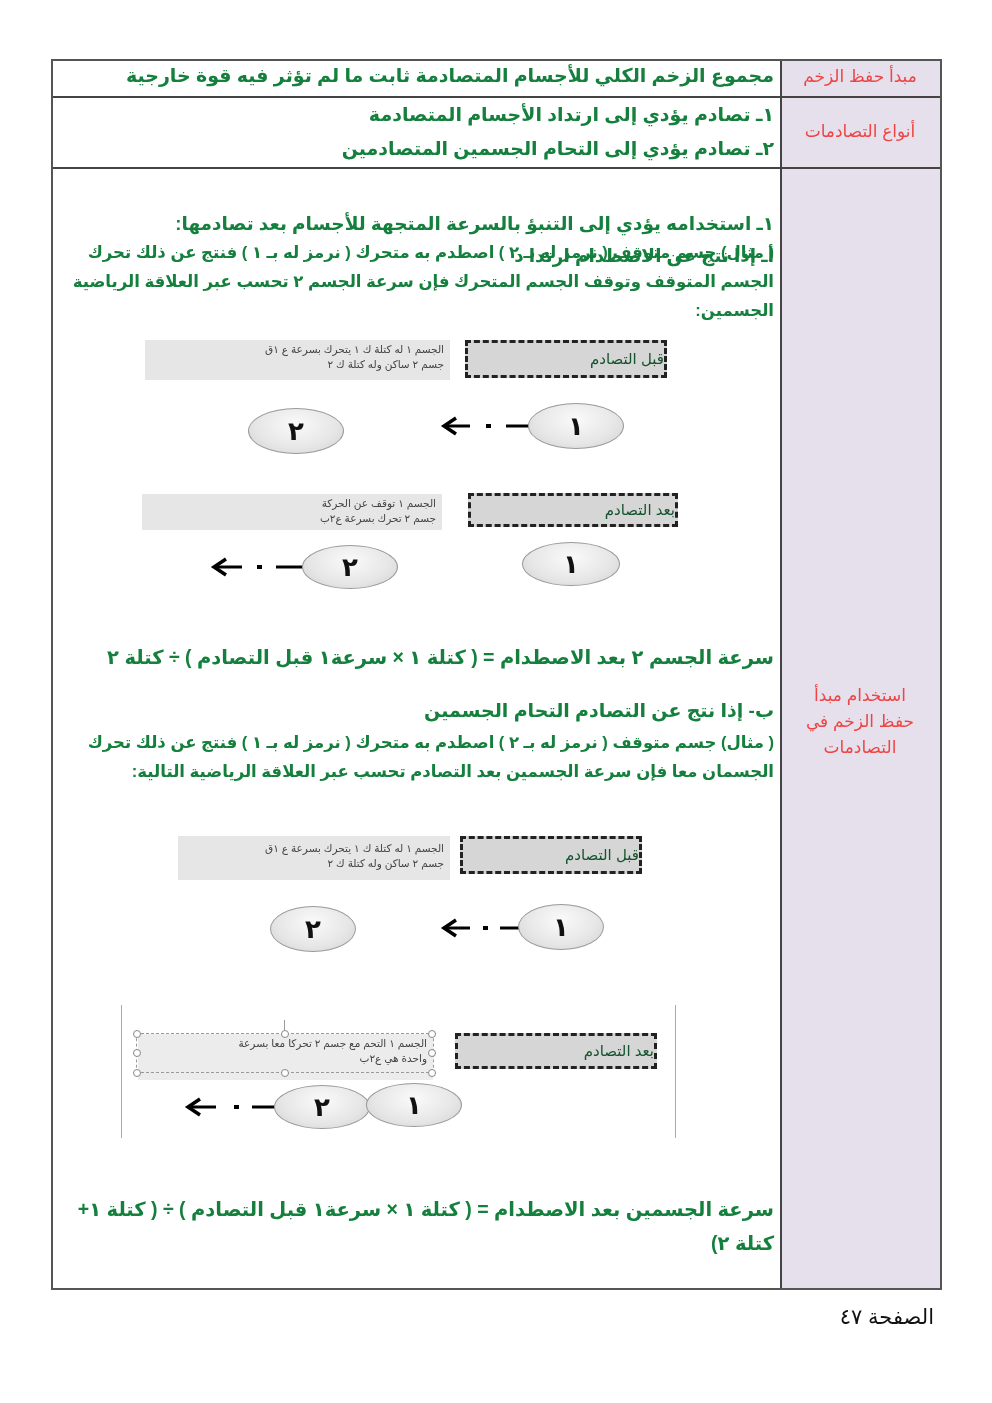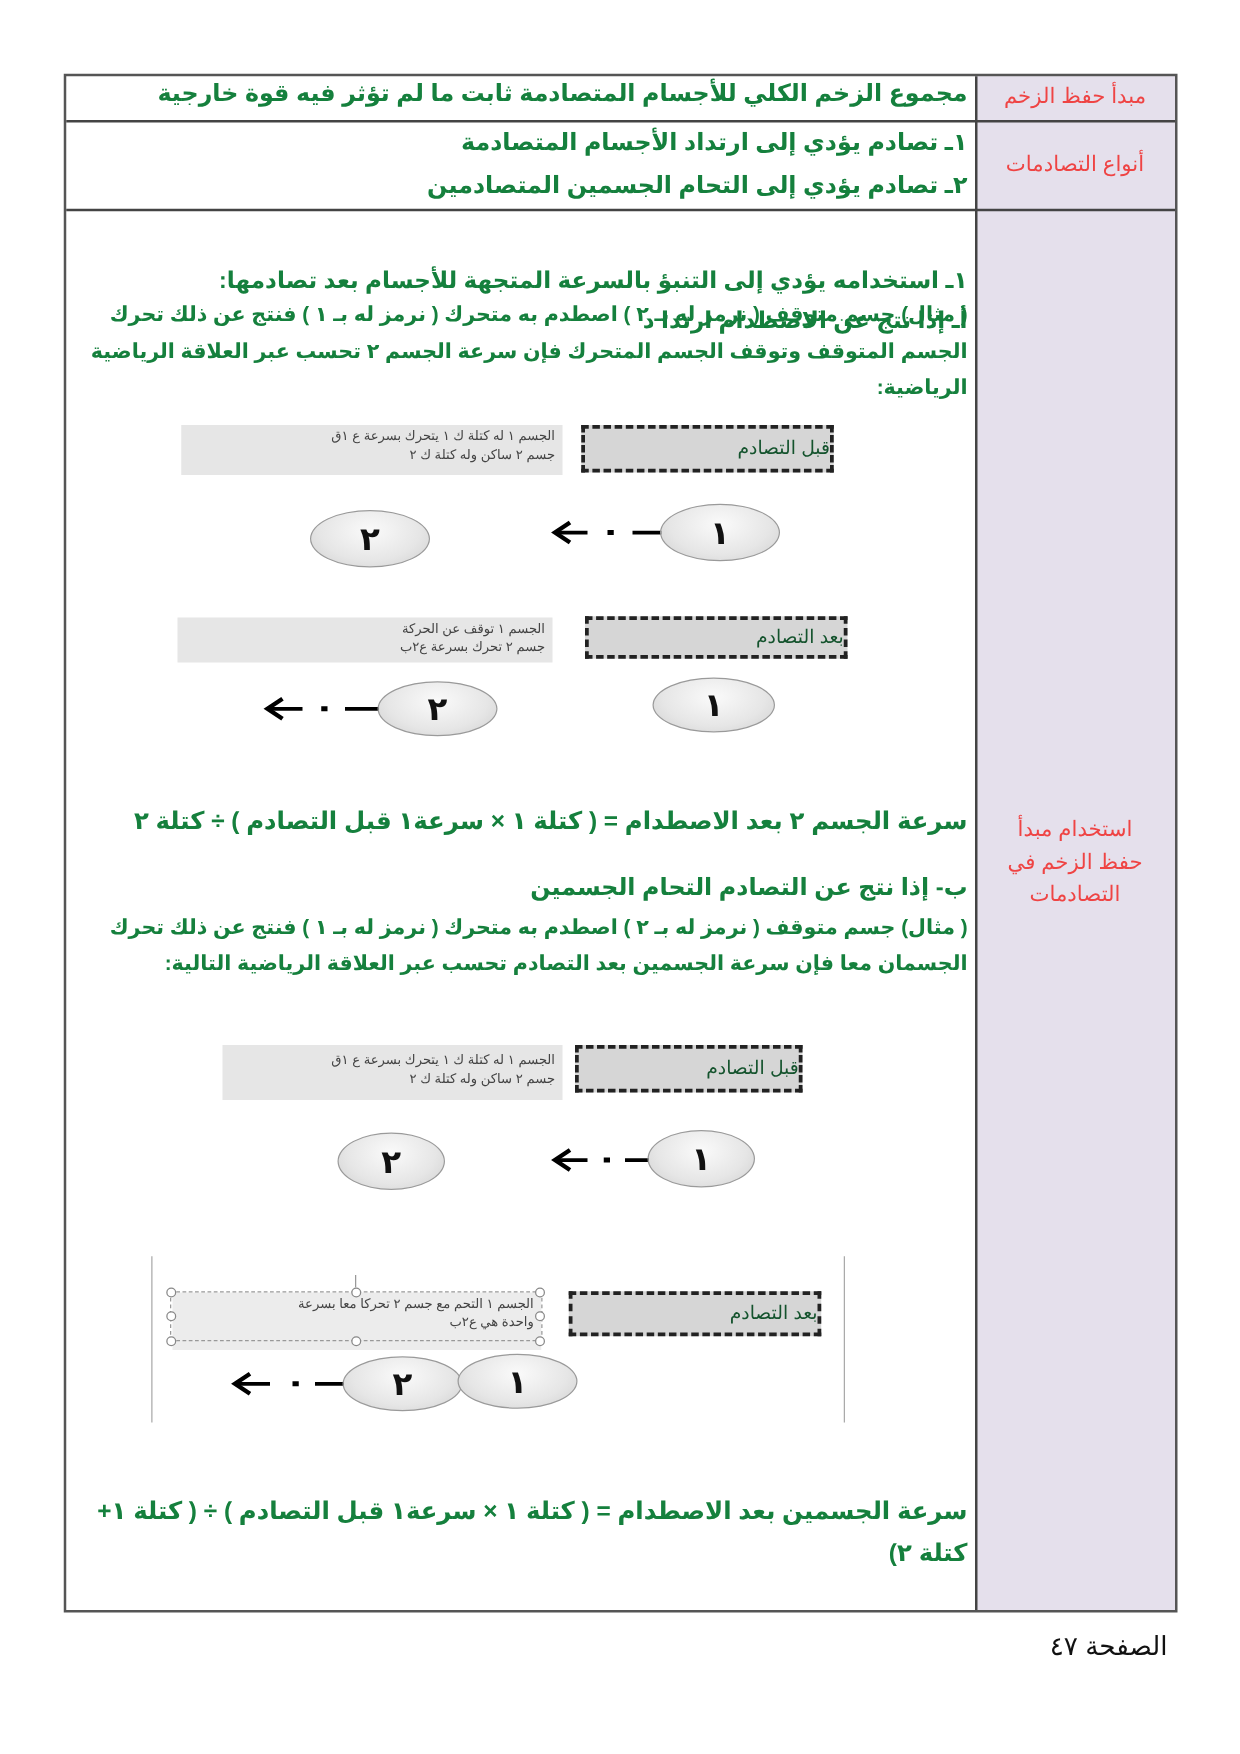--- a/index.html
+++ b/index.html
@@ -43,30 +43,30 @@
 <div class="content big" style="top:62px; line-height:28px;">
   <div class="line">مجموع الزخم الكلي للأجسام المتصادمة ثابت ما لم تؤثر فيه قوة خارجية</div>
 </div>
 
 <div class="label" style="top:119px;">أنواع التصادمات</div>
 <div class="content big" style="top:98px; line-height:34px;">
   <div class="line">١ـ تصادم يؤدي إلى ارتداد الأجسام المتصادمة</div>
   <div class="line">٢ـ تصادم يؤدي إلى التحام الجسمين المتصادمين</div>
 </div>
 
-<div class="label" style="top:651px; padding:0 14px; box-sizing:border-box;">استخدام مبدأ حفظ الزخم في التصادمات</div>
+<div class="label" style="top:683px; padding:0 14px; box-sizing:border-box;">استخدام مبدأ حفظ الزخم في التصادمات</div>
 
 <div class="content" style="top:170px; line-height:32px; font-size:18.5px;margin-top:38px;">
   <div class="line">١ـ استخدامه يؤدي إلى التنبؤ بالسرعة المتجهة للأجسام بعد تصادمها:</div>
   <div class="line">أـ إذا نتج عن الاصطدام ارتدا د</div>
 </div>
 <div class="content" style="top:238px; line-height:29px; font-size:16.5px;">
   <div class="line">( مثال) جسم متوقف ( نرمز له بـ ٢ ) اصطدم به متحرك ( نرمز له بـ ١ ) فنتج عن ذلك تحرك</div>
   <div class="line">الجسم المتوقف وتوقف الجسم المتحرك فإن سرعة الجسم ٢ تحسب عبر العلاقة الرياضية</div>
-  <div class="line">الرياضية:</div>
+  <div class="line">الجسمين:</div>
 </div>
 
 <div class="caption-box" style="left:145px; top:340px; width:305px; height:40px;">
   <div>الجسم ١ له كتلة ك ١ يتحرك بسرعة ع ١ق</div>
   <div>جسم ٢ ساكن وله كتلة ك ٢</div>
 </div>
 <div class="stage-box" style="left:465px; top:340px; width:202px; height:38px; line-height:32px;">قبل التصادم</div>
 <div class="ellipse" style="left:248px; top:408px; width:96px; height:46px; line-height:44px;">٢</div>
 <svg class="arrow" style="left:438px; top:416px; width:92px;">
   <line x1="68" y1="10" x2="92" y2="10" stroke="#000" stroke-width="3"></line>

